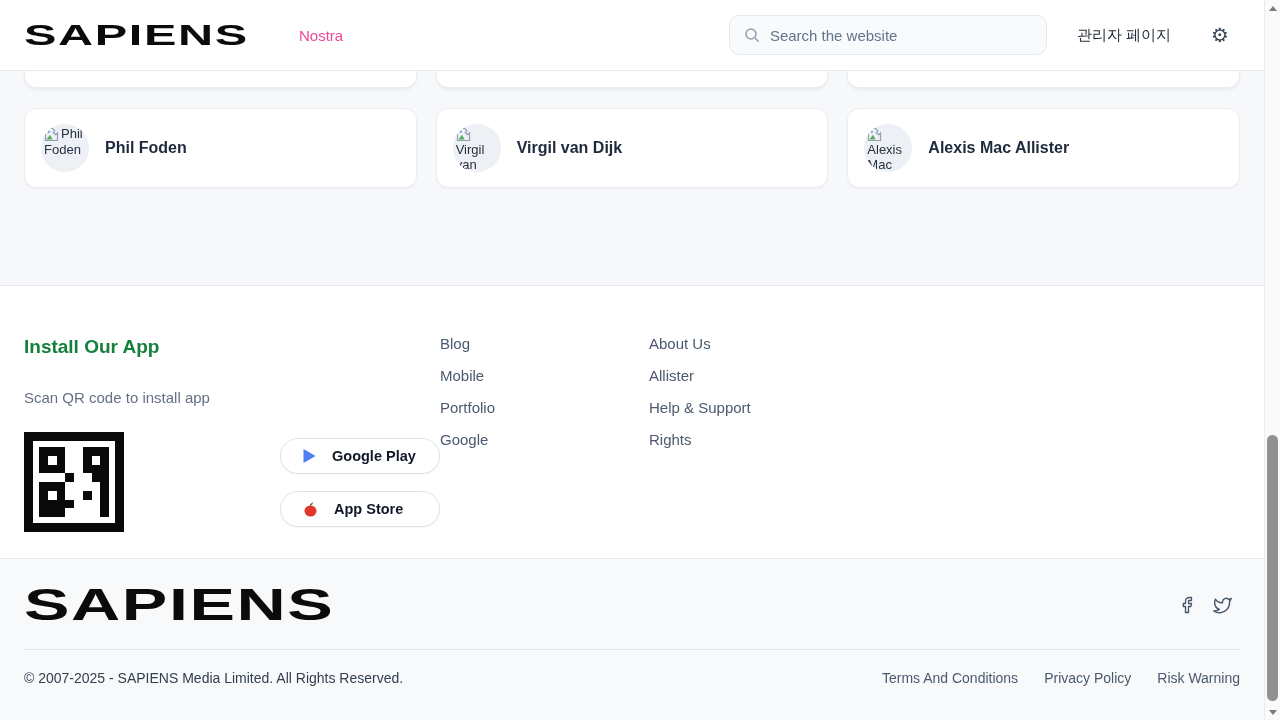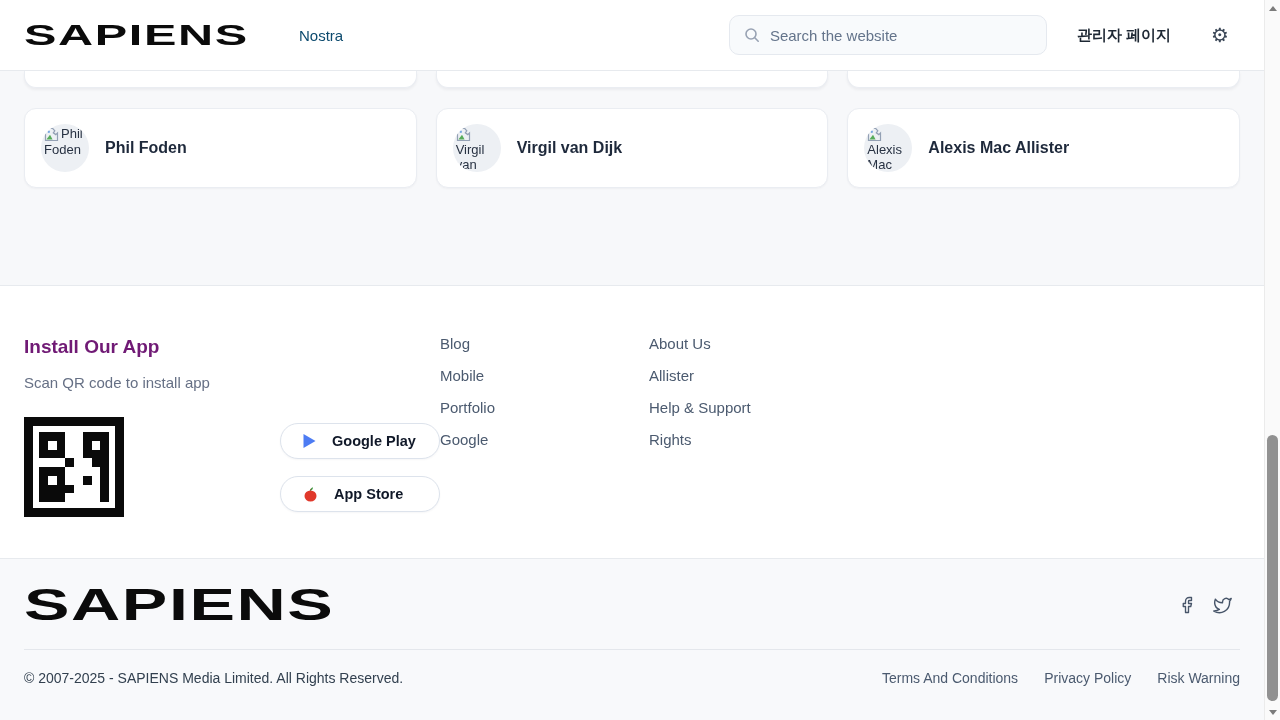--- a/index.html
+++ b/index.html
@@ -8,30 +8,30 @@
   .stage { position:absolute; top:0; left:0; width:1280px; height:720px; }
 
   
   .header { position:absolute; top:0; left:0; width:1264px; height:71px;
             background:#fff; border-bottom:1px solid #e7eaee;
             display:flex; align-items:center; padding-left:24px; }
   .brand { width:250px; }
   .brand-text { display:inline-block; font-size:30px; font-weight:900; color:#0b0b0b;
                 letter-spacing:1px; transform:scaleX(1.62); transform-origin:left center;
                 white-space:nowrap; cursor:pointer; }
-  .subtitle { margin-left:25px; font-size:15px; font-weight:500; color:#0c4a6e; }
+  .subtitle { margin-left:25px; font-size:15px; font-weight:500; color:#ec4899; }
   .search-box { margin-left:auto; width:318px; height:40px; background:#f8fafc;
                 border:1px solid #e5e9ef; border-radius:10px;
                 display:flex; align-items:center; padding:0 12px 0 14px; }
   .search-box svg { flex-shrink:0; margin-right:10px; }
   .search-box input { border:none; outline:none; background:transparent; width:100%;
                       font-size:15px; color:#42506a;
                       font-family:"Liberation Sans", sans-serif; }
   .search-box input::placeholder { color:#64748b; }
-  .admin-link { margin-left:30px; font-size:15px; font-weight:700; color:#1d2733;
+  .admin-link { margin-left:30px; font-size:15px; font-weight:400; color:#1d2733;
                 cursor:pointer; white-space:nowrap; }
   .gear-btn { margin-left:40px; margin-right:35px; background:none; border:none;
               cursor:pointer; line-height:1; }
   .gear-glyph { font-family:"DejaVu Sans", sans-serif; font-size:20px; color:#3a4656; }
 
   
   .content { position:absolute; top:71px; left:0; width:1264px; height:214px;
              background:#f7f8fa; }
   .cards-grid { display:grid; grid-template-columns:repeat(3,1fr); gap:19px;
                 padding:0 24px; }
@@ -46,21 +46,21 @@
             overflow:hidden; flex-shrink:0; padding:2px 0 0 3px;
             font-size:13px; line-height:15px; color:#273142; }
   .broken-icon { display:inline-block; vertical-align:top; margin:1px 2px 0 0; }
   .card-title { margin-left:16px; font-size:16px; font-weight:600; color:#1e293b; }
 
   
   .footer-top { position:absolute; top:285px; left:0; width:1264px; height:273px;
                 background:#fff; border-top:1px solid #e7eaee;
                 display:flex; padding:50px 24px 0 24px; }
   .app-col { width:416px; flex-shrink:0; }
-  .install-heading { font-size:19px; font-weight:700; color:#701a75; margin-bottom:16px; }
+  .install-heading { font-size:19px; font-weight:700; color:#15803d; margin-bottom:31px; }
   .install-sub { font-size:15px; color:#667085; margin-bottom:26px; }
   .qr-row { display:flex;justify-content:space-between; }
   .qr { width:100px; height:100px; background:#0a0a0a; padding:9px; }
   .qr-ring { width:82px; height:82px; background:#fff; padding:6px; }
   .qr-grid { width:70px; height:70px; background:#0a0a0a; display:grid;
              grid-template-columns:repeat(8,1fr); grid-template-rows:repeat(8,1fr); }
   .qr-grid .w { background:#fff; }
   .store-btns { margin-left:20px; padding-top:6px; display:flex; flex-direction:column;
                 gap:17px; }
   .store-btn { width:160px; height:36px; background:#fff; border:1px solid #dde3ec;

